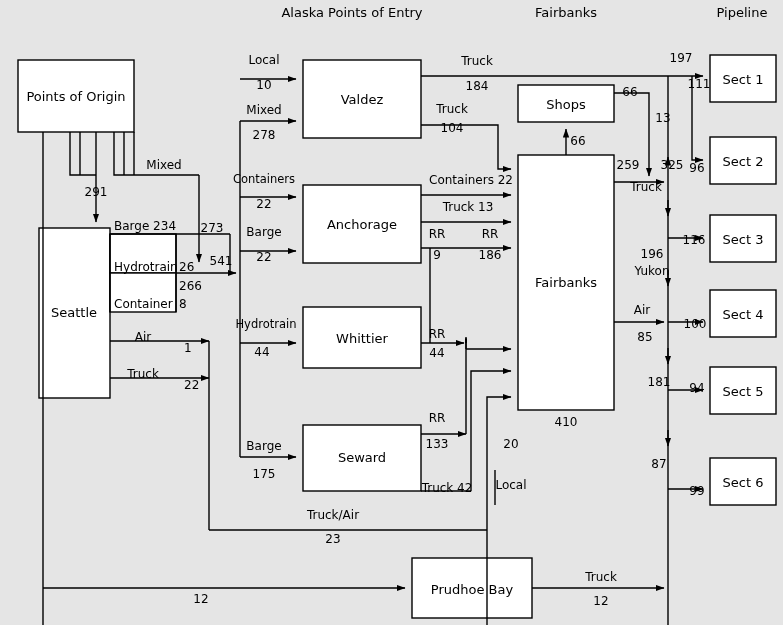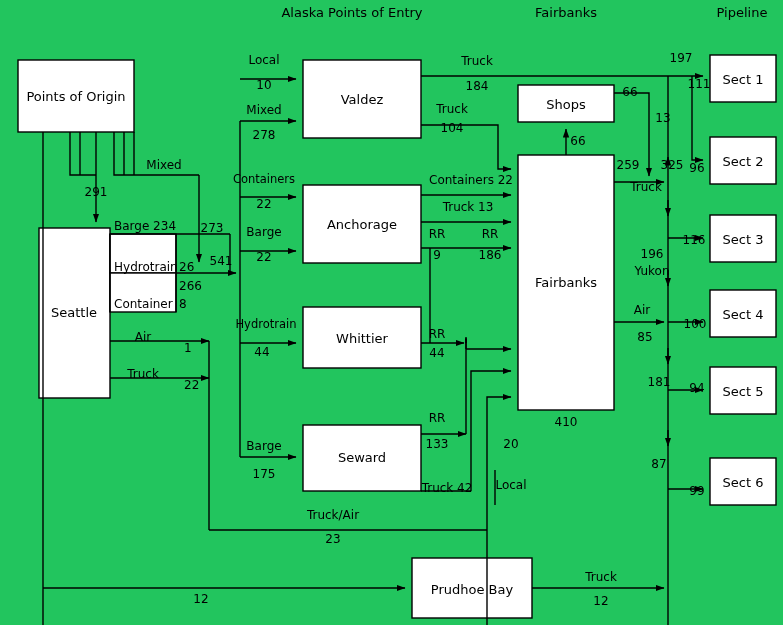--- a/index.html
+++ b/index.html
@@ -1,16 +1,16 @@
 <!DOCTYPE html>
 <html><head>
 <meta charset="utf-8">
 <style>
   html,body{margin:0;padding:0;background:#ffffff;}
-  #stage{position:relative;width:783px;height:625px;background:#22c55e;
+  #stage{position:relative;width:783px;height:625px;background:#e5e5e5;
          font-family:"DejaVu Sans","Liberation Sans",sans-serif;}
   svg{position:absolute;left:0;top:0;width:783px;height:625px;}
   .bx{fill:#ffffff;stroke:#000000;stroke-width:1.4;}
   .ln{stroke:#000000;stroke-width:1.4;fill:none;}
   .lbl{font-family:"DejaVu Sans","Liberation Sans",sans-serif;fill:#000;}
   .t13{font-size:13px;}
   .t12{font-size:12px;}
   .t11{font-size:11.5px;}
   .mid{text-anchor:middle;}
   .st{text-anchor:start;}

